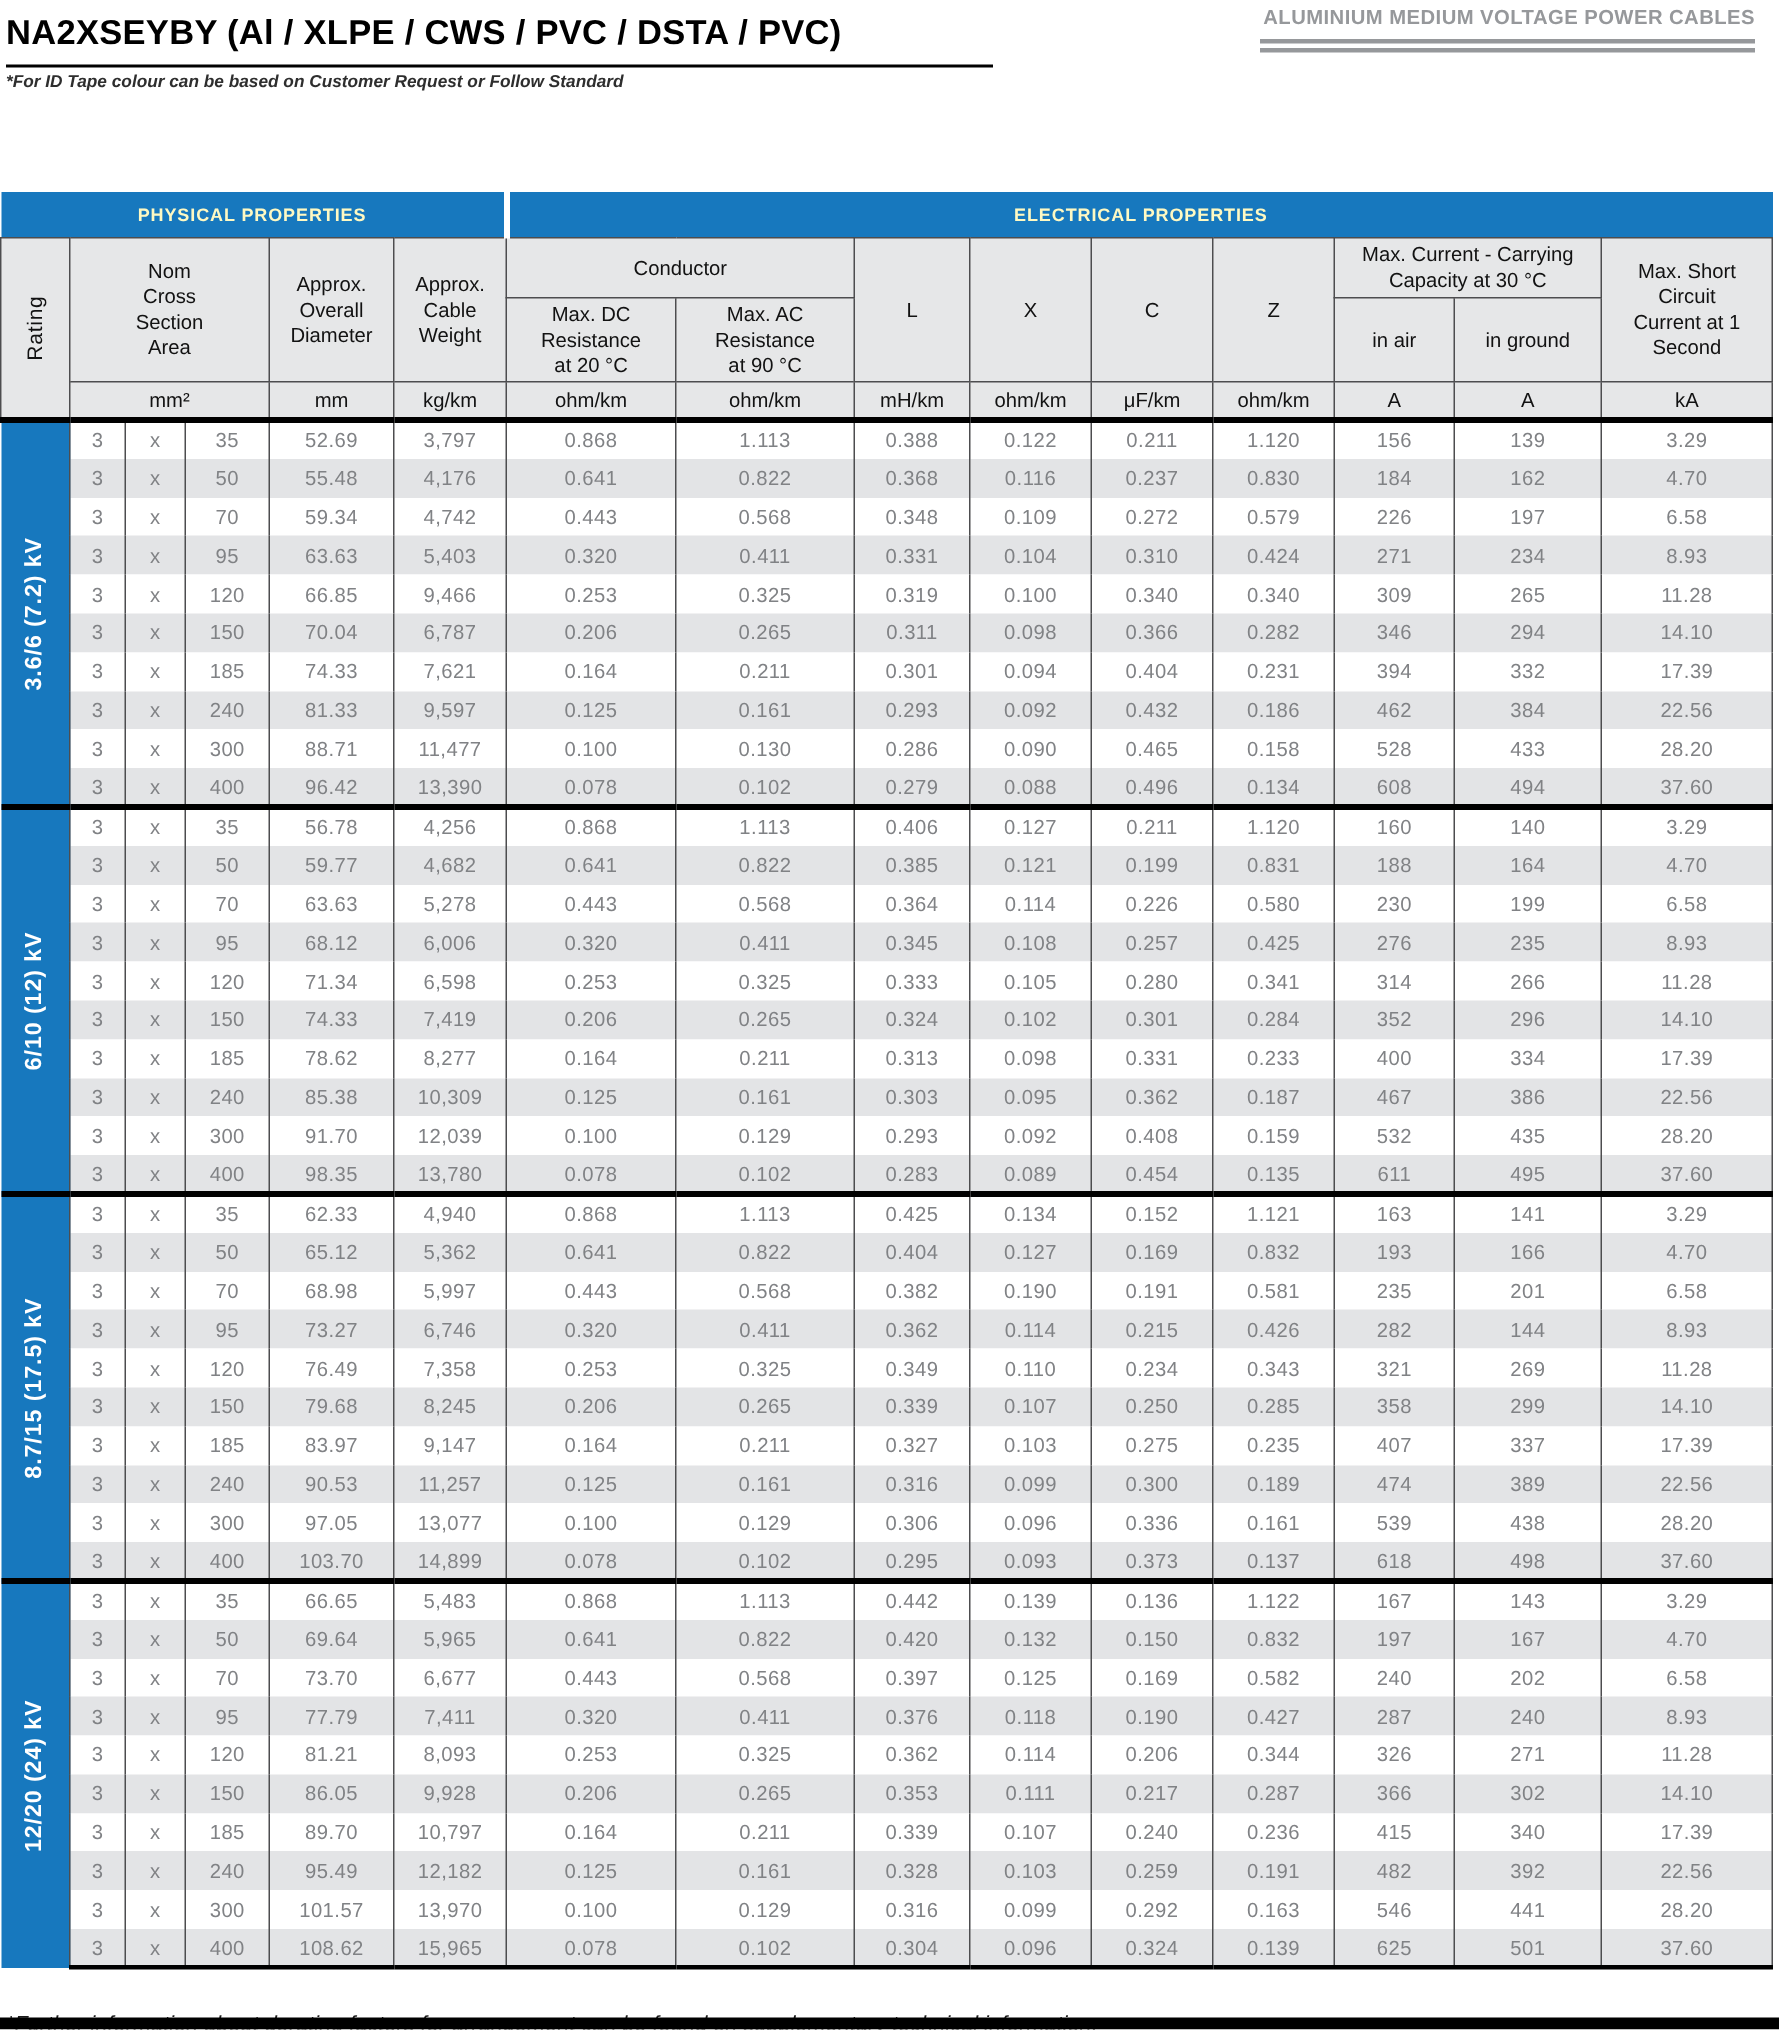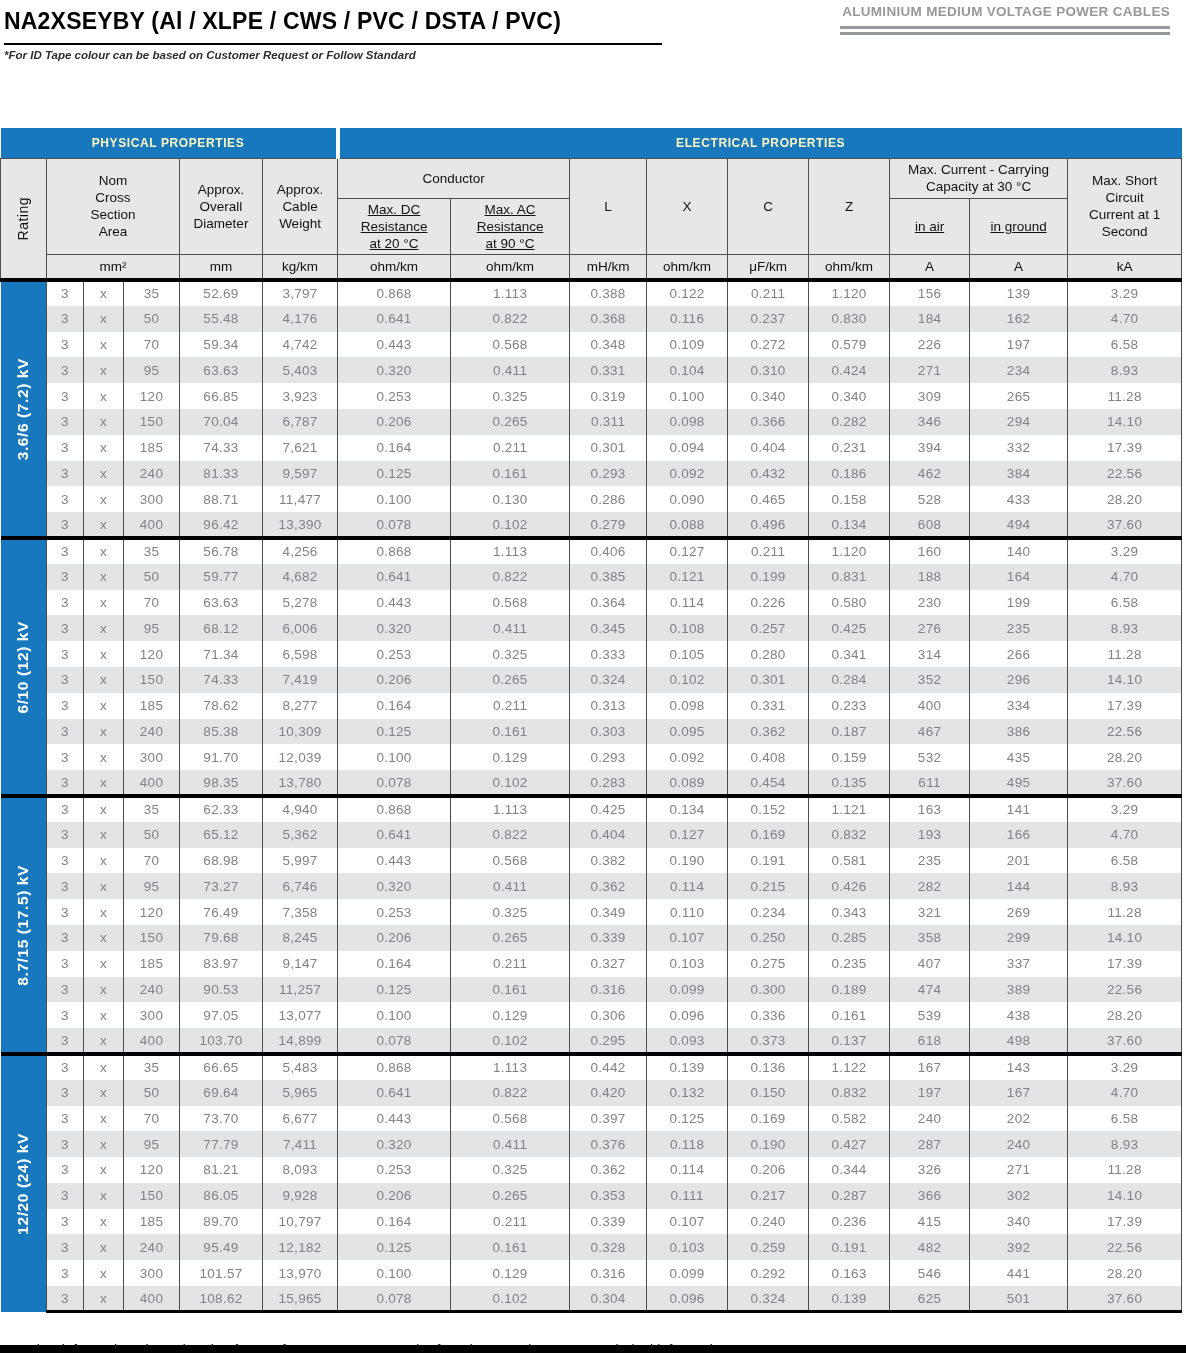--- a/index.html
+++ b/index.html
@@ -26,21 +26,21 @@
     background:#1778BE;color:#fef9c3;border:none;height:30px;
     font-size:12px;font-weight:700;letter-spacing:0.6px;text-align:center;vertical-align:middle;padding:0;
   }
   tr.bluebar th.phys{border-right:4px solid #fff;}
   thead th.hd{
     background:#E6E7E8;border:1px solid #4D4D4F;color:#121212;
     font-size:13.5px;font-weight:400;line-height:1.26;text-align:center;vertical-align:middle;
     white-space:pre-line;padding:2px 1px;
   }
   tr.hrow1 th.hd{height:40px;}
-  tr.hrow2 th.hd{height:56px;text-decoration:underline;}
+  tr.hrow2 th.hd{height:56px;}
   tr.units th.hd{height:26px;border-bottom:3px solid #000;margin-left:12px;}
   .vtext{writing-mode:vertical-rl;transform:rotate(180deg);white-space:nowrap;margin:0 auto;}
   th.rating-hd .vtext{font-size:14px;letter-spacing:0.5px;}
   tbody td{
     border-left:1px solid #4D4D4F;border-right:1px solid #4D4D4F;border-top:none;border-bottom:none;
     height:25.8px;padding:0;text-align:center;vertical-align:middle;
     font-size:13.5px;letter-spacing:0.3px;color:#808285;background:#fff;
   }
   tbody tr.even td{background:#E3E4E6;}
   tbody tr.group-start td{border-top:4px solid #000;}
@@ -210,21 +210,21 @@
           <td>0.424</td>
           <td>271</td>
           <td>234</td>
           <td>8.93</td>
         </tr>
         <tr class="odd">
           <td>3</td>
           <td>x</td>
           <td>120</td>
           <td>66.85</td>
-          <td>3,923</td>
+          <td>9,466</td>
           <td>0.253</td>
           <td>0.325</td>
           <td>0.319</td>
           <td>0.100</td>
           <td>0.340</td>
           <td>0.340</td>
           <td>309</td>
           <td>265</td>
           <td>11.28</td>
         </tr>

